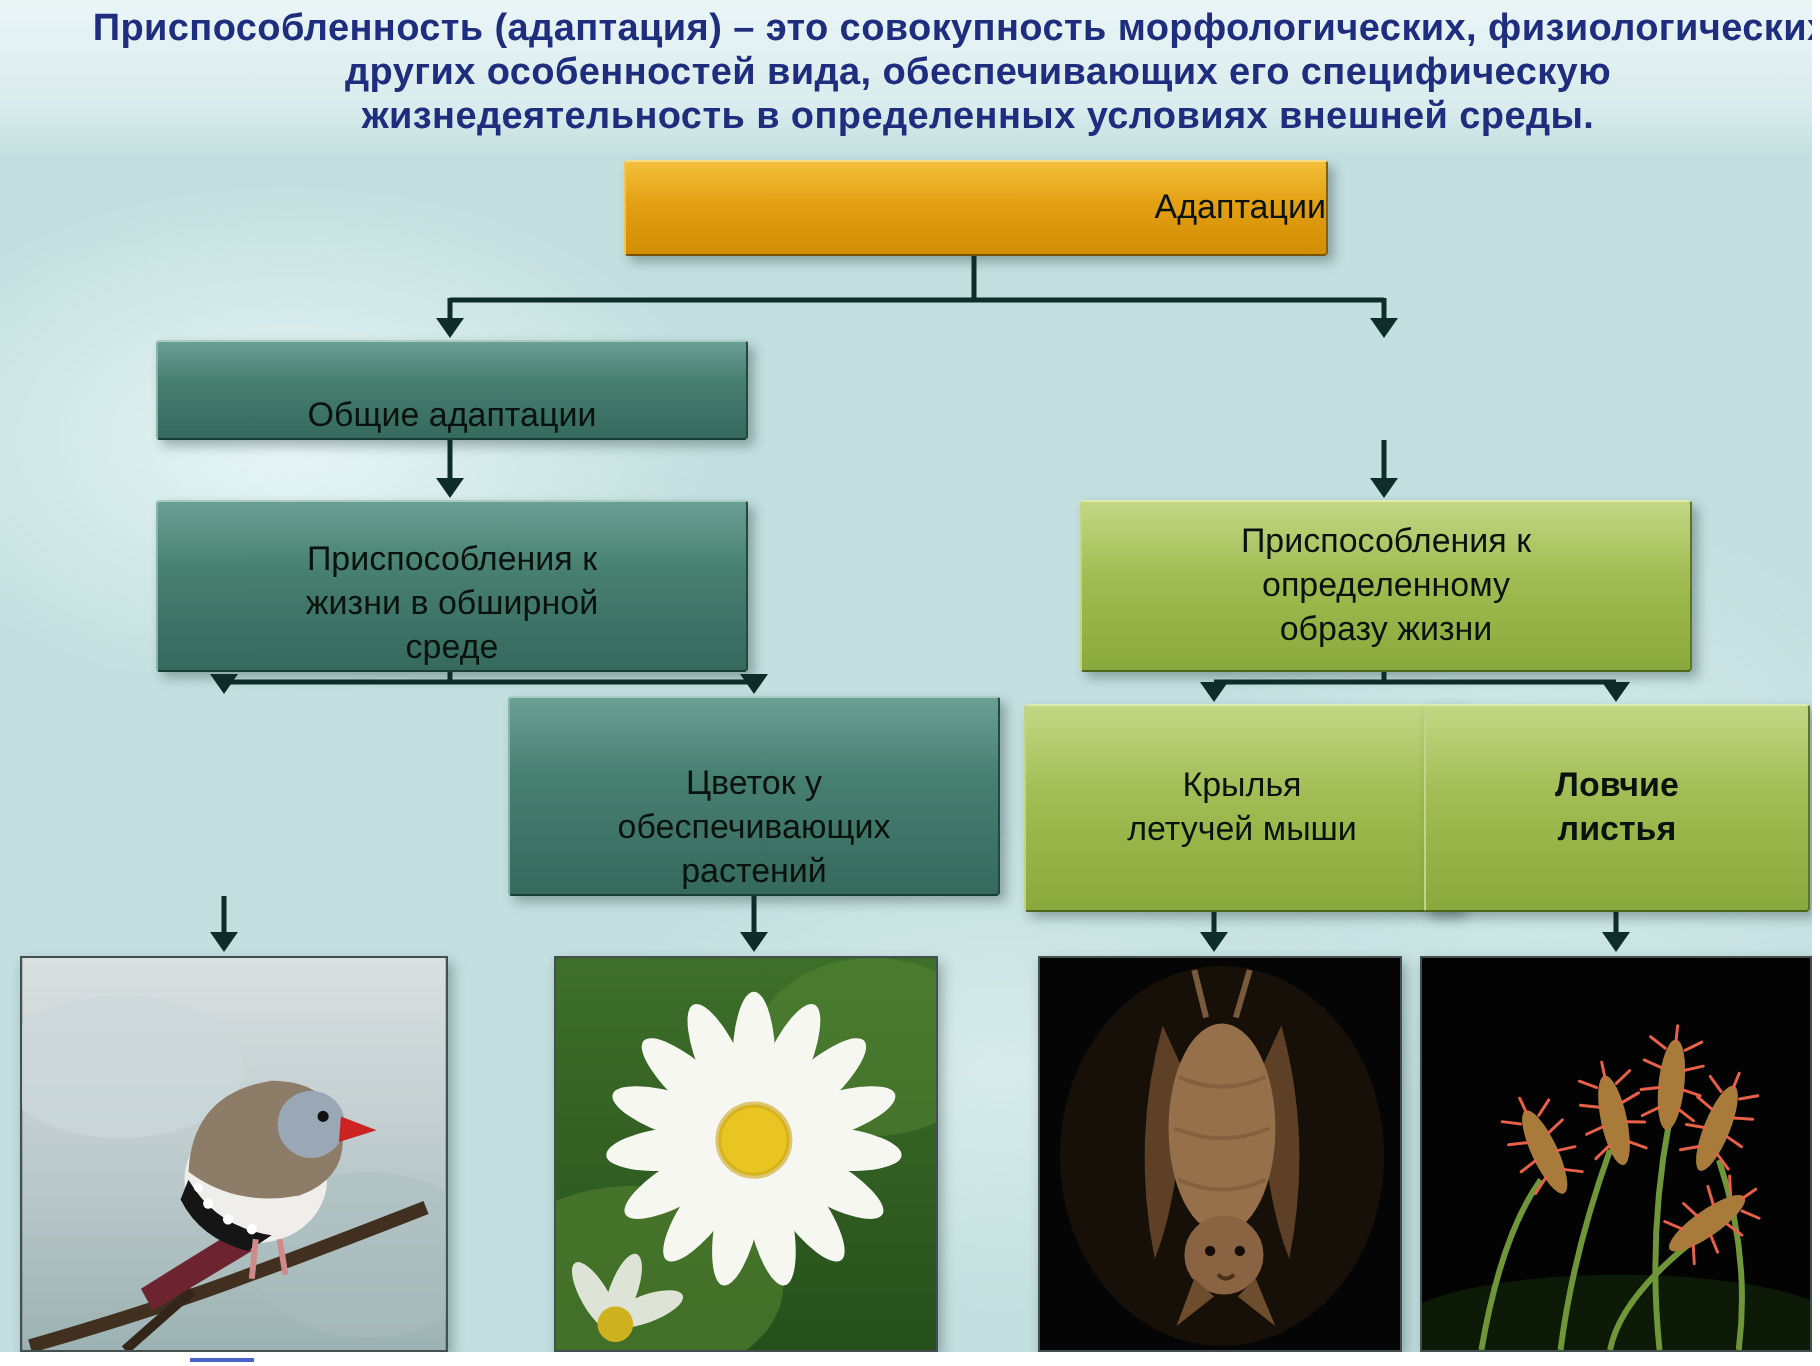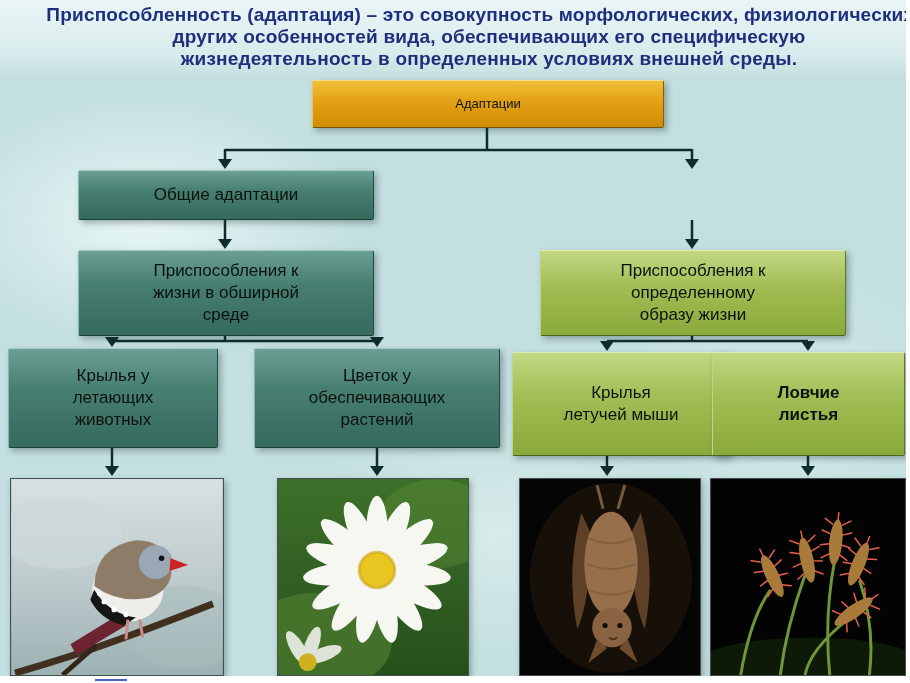--- a/index.html
+++ b/index.html
@@ -27,29 +27,29 @@
 
   #connectors{position:absolute;left:0;top:0;pointer-events:none;}
 
   .node{
     position:absolute;display:flex;align-items:center;justify-content:center;
     box-sizing:border-box;text-align:center;color:#0a120d;font-size:17px;line-height:22px;
     box-shadow:3px 3px 6px rgba(25,45,45,.35);border-radius:2px;
   }
   .nlabel{white-space:pre-line;}
   .root-box{
-    font-size:13px;
+    font-size:17px;
     background:linear-gradient(180deg,#f2bf3a 0%,#e3a013 45%,#d18e04 100%);
     border-top:1px solid #f8dc8a;border-left:1px solid #eec45a;
-    border-right:1px solid #8a5f00;border-bottom:1px solid #7a5300;
+    border-right:1px solid #8a5f00;border-bottom:1px solid #7a5300;justify-content:flex-end;
   }
   .teal-box{
     background:linear-gradient(180deg,#6aa093 0%,#477f71 40%,#356a5d 100%);
     border-top:1px solid #a8ccc2;border-left:1px solid #8ab4aa;
-    border-right:1px solid #1f4a41;border-bottom:1px solid #173d35;
+    border-right:1px solid #1f4a41;border-bottom:1px solid #173d35;align-items:flex-end;
   }
   .green-box{
     background:linear-gradient(180deg,#c3d784 0%,#a0bc52 45%,#8aa93c 100%);
     border-top:1px solid #dcebae;border-left:1px solid #c2d488;
     border-right:1px solid #5d7524;border-bottom:1px solid #4e651d;
   }
 
   .photo{
     position:absolute;box-sizing:border-box;border:1px solid #44504f;
     box-shadow:2px 3px 6px rgba(25,45,45,.35);overflow:hidden;background:#000;
@@ -113,25 +113,20 @@
     <span class="nlabel">Адаптации</span>
   </div>
 
   <div class="node teal-box" style="left:78px;top:170px;width:296px;height:50px;">
     <span class="nlabel">Общие адаптации</span>
   </div>
   <div class="node teal-box" style="left:78px;top:250px;width:296px;height:86px;">
     <span class="nlabel">Приспособления к
 жизни в обширной
 среде</span>
-  </div>
-  <div class="node teal-box" style="left:8px;top:348px;width:210px;height:100px;">
-    <span class="nlabel">Крылья у
-летающих
-животных</span>
   </div>
   <div class="node teal-box" style="left:254px;top:348px;width:246px;height:100px;">
     <span class="nlabel">Цветок у
 обеспечивающих
 растений</span>
   </div>
 
   <div class="node green-box" style="left:540px;top:250px;width:306px;height:86px;">
     <span class="nlabel">Приспособления к
 определенному

